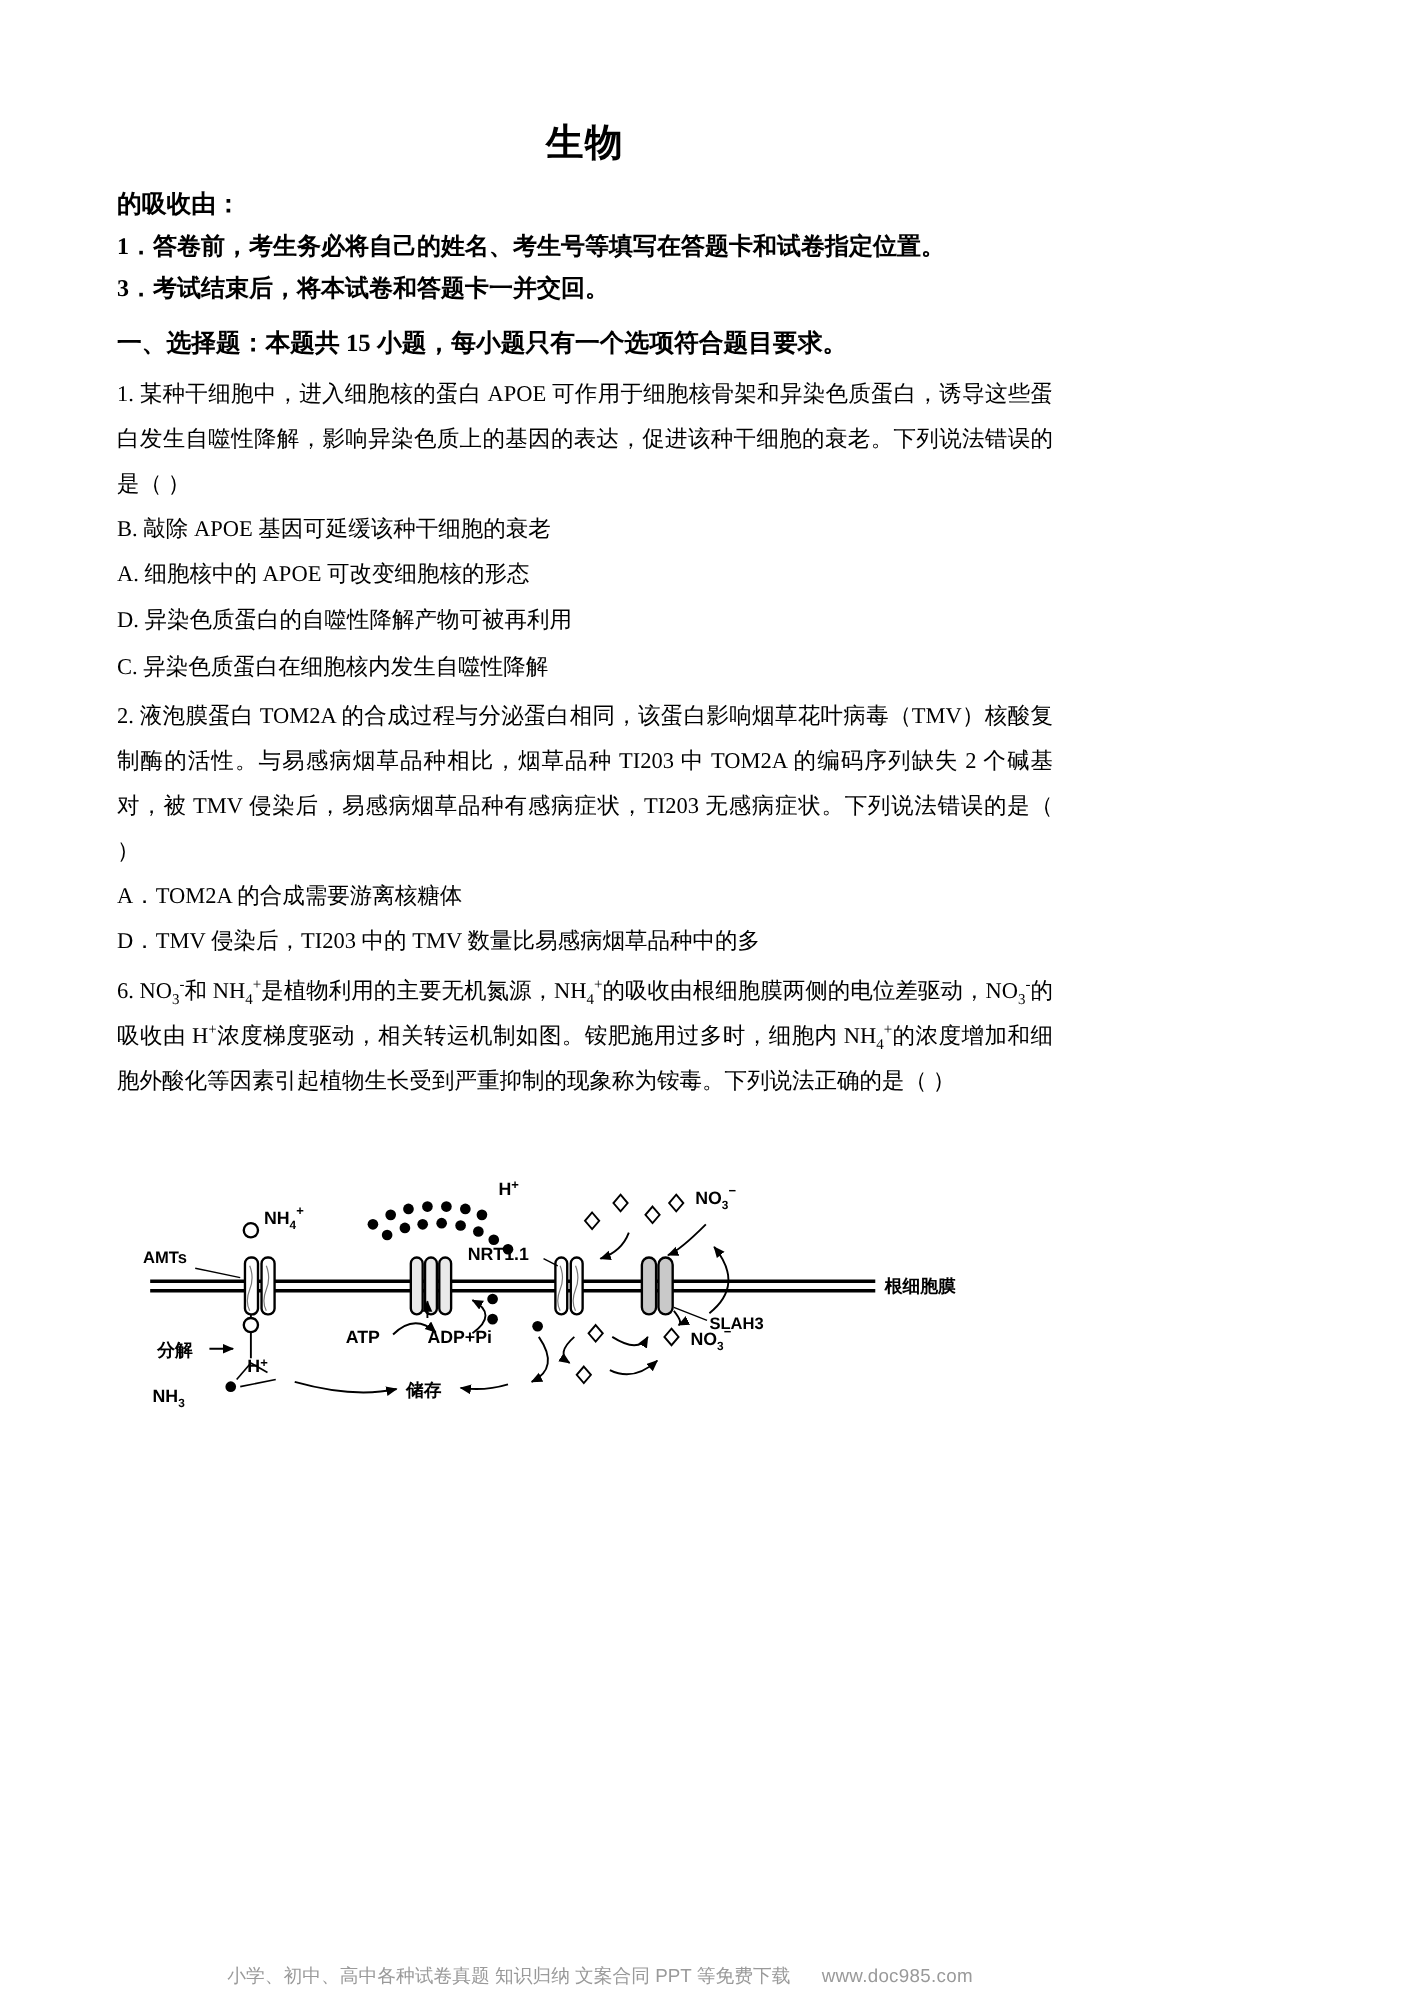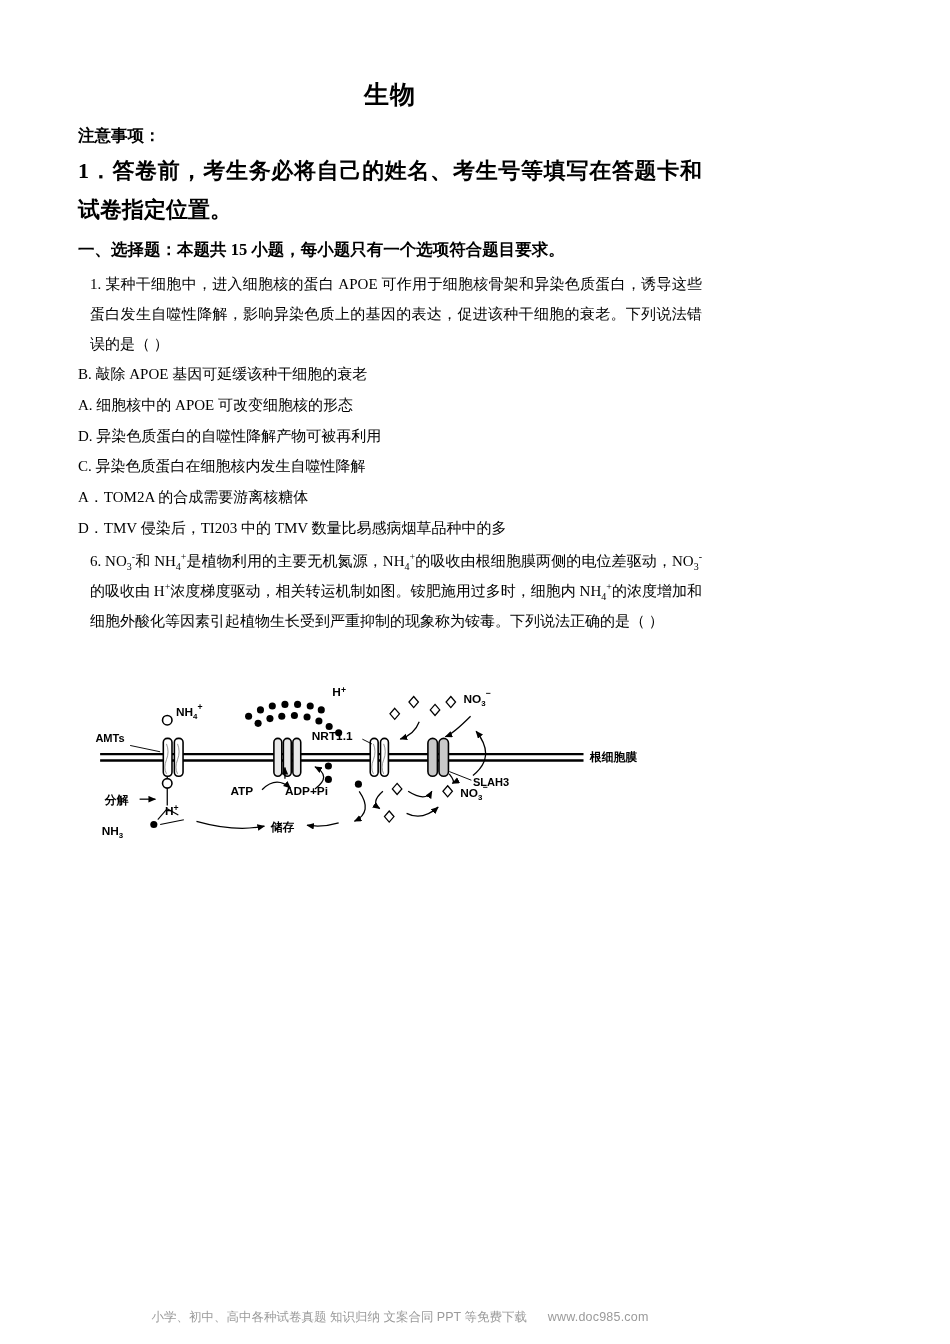--- a/index.html
+++ b/index.html
@@ -27,36 +27,36 @@
     font-weight: bold;
     margin: 18px 0 14px 0;
     letter-spacing: 1px;
   }
   .notice-heading {
     font-size: 16.5px;
     font-weight: bold;
     margin: 6px 0 4px 0;
   }
   .notice-item {
-    font-size: 22px;
+    font-size: 16px;
     font-weight: bold;
     line-height: 1.78;
     margin: 0;
     text-align: justify;
   }
   .section-heading {
     font-size: 16.5px;
     font-weight: bold;
     margin: 6px 0 4px 0;
     line-height: 1.8;
   }
   .q-stem {
     font-size: 15px;
     line-height: 2.0;
-    margin: 2px 0 0 12px;
+    margin: 2px 0 0 0;
     text-align: justify;
   }
   .q-opt {
     font-size: 15px;
     line-height: 2.05;
     margin: 0;
     text-align: justify;
   }
   .opt-indent {
     padding-left: 0px;
@@ -84,31 +84,33 @@
     letter-spacing: 0.2px;
   }
 </style>
 </head>
 <body>
 
 <div class="page">
 
   <div class="doc-title">生物</div>
 
-  <div class="notice-heading">注意事项：</div>
+  <div class="notice-heading">的吸收由：</div>
   <p class="notice-item">1．答卷前，考生务必将自己的姓名、考生号等填写在答题卡和试卷指定位置。</p>
+  <p class="notice-item">3．考试结束后，将本试卷和答题卡一并交回。</p>
 
   <div class="section-heading">一、选择题：本题共 15 小题，每小题只有一个选项符合题目要求。</div>
 
   <p class="q-stem">1. 某种干细胞中，进入细胞核的蛋白 APOE 可作用于细胞核骨架和异染色质蛋白，诱导这些蛋白发生自噬性降解，影响异染色质上的基因的表达，促进该种干细胞的衰老。下列说法错误的是（    ）</p>
   <p class="q-opt opt-indent">B. 敲除 APOE 基因可延缓该种干细胞的衰老</p>
   <p class="q-opt opt-indent">A. 细胞核中的 APOE 可改变细胞核的形态</p>
   <p class="q-opt opt-indent">D. 异染色质蛋白的自噬性降解产物可被再利用</p>
   <p class="q-opt opt-indent">C. 异染色质蛋白在细胞核内发生自噬性降解</p>
 
+  <p class="q-stem">2. 液泡膜蛋白 TOM2A 的合成过程与分泌蛋白相同，该蛋白影响烟草花叶病毒（TMV）核酸复制酶的活性。与易感病烟草品种相比，烟草品种 TI203 中 TOM2A 的编码序列缺失 2 个碱基对，被 TMV 侵染后，易感病烟草品种有感病症状，TI203 无感病症状。下列说法错误的是（    ）</p>
   <p class="q-opt opt-indent">A．TOM2A 的合成需要游离核糖体</p>
   <p class="q-opt opt-indent">D．TMV 侵染后，TI203 中的 TMV 数量比易感病烟草品种中的多</p>
 
   <p class="q-stem">
     <span>6. NO</span><sub>3</sub><sup>-</sup><span>和 NH</span><sub>4</sub><sup>+</sup><span>是植物利用的主要无机氮源，NH</span><sub>4</sub><sup>+</sup><span>的吸收由根细胞膜两侧的电位差驱动，NO</span><sub>3</sub><sup>-</sup><span>的吸收由 H</span><sup>+</sup><span>浓度梯度驱动，相关转运机制如图。铵肥施用过多时，细胞内 NH</span><sub>4</sub><sup>+</sup><span>的浓度增加和细胞外酸化等因素引起植物生长受到严重抑制的现象称为铵毒。下列说法正确的是（    ）</span>
   </p>
 
   <div class="figure-wrap">
     <svg width="790" height="255" viewBox="0 0 790 255" xmlns="http://www.w3.org/2000/svg">
       <defs>

